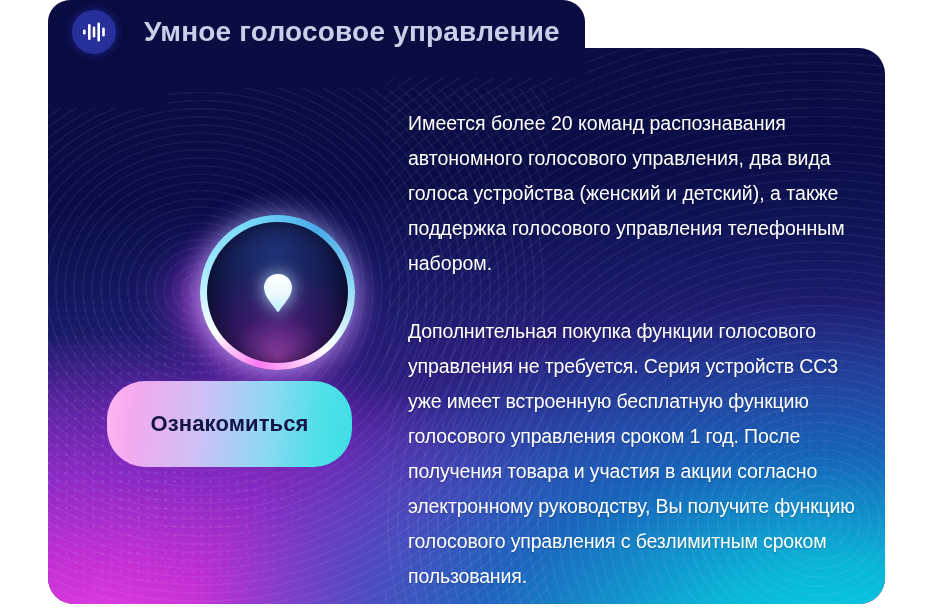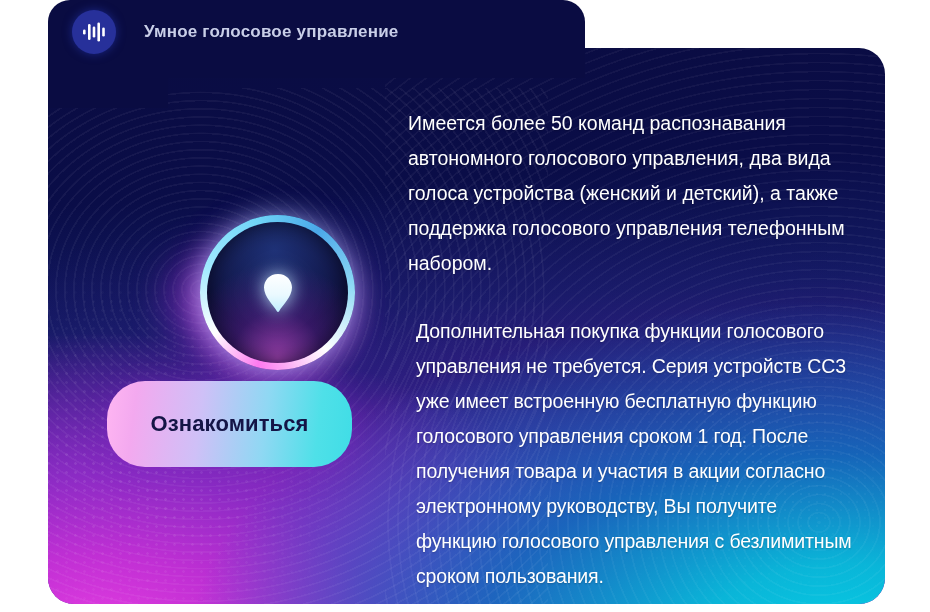--- a/index.html
+++ b/index.html
@@ -66,21 +66,21 @@
     display: flex;
     align-items: center;
     justify-content: center;
     flex: 0 0 auto;
     box-shadow: 0 0 10px rgba(40,60,190,0.55);
   }
 
   .header-title {
     margin-left: 28px;
     color: #c9cfe8;
-    font-size: 17px;
+    font-size: 28px;
     font-weight: 600;
     letter-spacing: 0.2px;
     white-space: nowrap;
   }
 
   
   .card-body {
     position: absolute;
     left: 48px;
     top: 48px;
@@ -284,21 +284,20 @@
   .para {
     color: #ffffff;
     font-size: 19.5px;
     line-height: 35px;
     font-weight: 400;
     margin: 0;
     text-shadow: 0 1px 2px rgba(0,0,0,0.22);
   }
   .para + .para {
     margin-top: 33px;
-    margin-left: 8px;
   }
   
   .para-condensed {
     letter-spacing: -0.15px;
   }
 </style>
 </head>
 <body>
 
 <div id="stage">
@@ -346,18 +345,18 @@
             </linearGradient>
           </defs>
           <path d="M17 2 C25.5 2 31 8.4 31 15.6 C31 24.6 21.6 33.4 18.1 39.2 C17.6 40.1 16.4 40.1 15.9 39.2 C12.4 33.4 3 24.6 3 15.6 C3 8.4 8.5 2 17 2 Z" fill="url(#pinGrad)"></path>
         </svg>
       </div>
 
       <button class="cta-button">Ознакомиться</button>
     </div>
 
     <div class="text-col">
-      <p class="para">Имеется более 50 команд распознавания автономного голосового управления, два вида голоса устройства (женский и детский), а также поддержка голосового управления телефонным набором.</p>
+      <p class="para">Имеется более 20 команд распознавания автономного голосового управления, два вида голоса устройства (женский и детский), а также поддержка голосового управления телефонным набором.</p>
       <p class="para para-condensed">Дополнительная покупка функции голосового управления не требуется. Серия устройств CC3 уже имеет встроенную бесплатную функцию голосового управления сроком 1 год. После получения товара и участия в акции согласно электронному руководству, Вы получите функцию голосового управления с безлимитным сроком пользования.</p>
     </div>
 
   </div>
 </div>
 
 </body></html>

